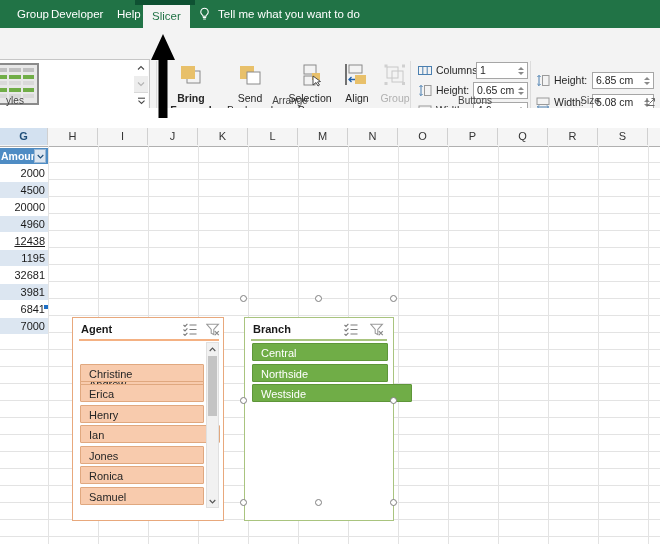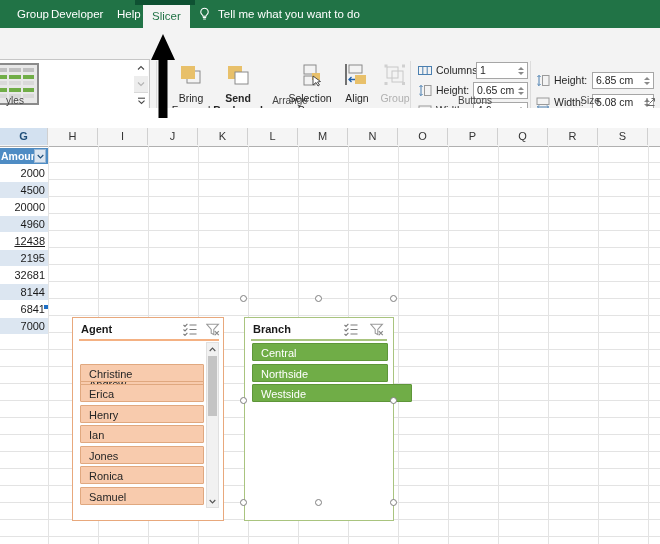--- a/index.html
+++ b/index.html
@@ -262,32 +262,32 @@
         <path d="M1 1.2 H8" stroke="#4a4a4a" stroke-width="1.1"></path>
         <path d="M1.5 3.6 L4.5 6.4 L7.5 3.6" fill="none" stroke="#4a4a4a" stroke-width="1.1"></path>
       </svg>
     </div>
   </div>
 
   <div class="grp-label" style="left:-20px;width:70px;">yles</div>
 
   <div class="sep" style="left:156px;"></div>
 
-  <div class="bigbtn" style="left:163px;width:56px;">
+  <div class="bigbtn" style="left:163px;width:56px;font-weight:bold;">
     <div class="ico">
       <svg width="34" height="28" viewBox="0 0 34 28">
         <rect x="13" y="10" width="13" height="12" fill="none" stroke="#8a8a8a" stroke-width="1"></rect>
         <rect x="7" y="5" width="14" height="13" fill="#e8c06a"></rect>
       </svg>
     </div>
     <div class="lbl">Bring</div>
     <div class="lbl">Forward</div>
   </div>
 
-  <div class="bigbtn" style="left:207px;width:62px;font-weight:bold;">
+  <div class="bigbtn" style="left:219px;width:62px;">
     <div class="ico">
       <svg width="34" height="28" viewBox="0 0 34 28">
         <rect x="7" y="5" width="14" height="13" fill="#e8c06a"></rect>
         <rect x="14" y="11" width="13" height="12" fill="#ffffff" stroke="#8a8a8a" stroke-width="1"></rect>
       </svg>
     </div>
     <div class="lbl">Send</div>
     <div class="lbl">Backward</div>
   </div>
 
@@ -494,23 +494,23 @@
     <svg width="7" height="5" viewBox="0 0 7 5">
       <path d="M0.7 1 L3.5 4 L6.3 1" fill="none" stroke="#1f4e79" stroke-width="1.1"></path>
     </svg>
   </div>
   <div id="amtbox">
       <div class="amt-cell" style="top: 37px;">2000</div>
       <div class="amt-cell band" style="top: 54px;">4500</div>
       <div class="amt-cell" style="top: 71px;">20000</div>
       <div class="amt-cell band" style="top: 88px;">4960</div>
       <div class="amt-cell" style="top: 105px; text-decoration: underline;">12438</div>
-      <div class="amt-cell band" style="top: 122px;">2195</div>
+      <div class="amt-cell band" style="top: 122px;">1195</div>
       <div class="amt-cell" style="top: 139px; text-align: right;">32681</div>
-      <div class="amt-cell band" style="top: 156px;">8144</div>
+      <div class="amt-cell band" style="top: 156px;">3981</div>
       <div class="amt-cell" style="top: 173px;">6841</div>
       <div class="amt-cell band" style="top: 190px;">7000</div>
     </div>
   <div class="tbl-marker" style="left:44px;top:177px;"></div>
 
   <div class="slicer" style="left:72px;top:189px;width:152px;height:204px;border:1.5px solid #e8a87c;">
     <div class="stitle">Agent</div>
 
     <svg class="sic" style="left:110px;" viewBox="0 0 14 13">
       <path d="M0.5 2 L2 3.4 L4.4 0.8 M0.5 6.5 L2 7.9 L4.4 5.3 M0.5 11 L2 12.4 L4.4 9.8" fill="none" stroke="#7a7a7a" stroke-width="1.1"></path>
@@ -522,21 +522,21 @@
       <path d="M8.8 8.2 L12.8 12.2 M12.8 8.2 L8.8 12.2" stroke="#8a8a8a" stroke-width="1.2"></path>
     </svg>
 
     <div class="shrule" style="left:6px;top:21px;width:140px;background:#f4b183;"></div>
 
     <div id="agent-items">
         <div class="sitem" style="left: 7px; top: 36px; width: 124px; background: rgb(248, 203, 173); color: rgb(38, 38, 38); border: 1px solid rgb(224, 168, 127); margin-top: 20px;">Andrew</div>
         <div class="sitem" style="left: 7px; top: 45.5px; width: 124px; background: rgb(248, 203, 173); color: rgb(38, 38, 38); border: 1px solid rgb(224, 168, 127);">Christine</div>
         <div class="sitem" style="left: 7px; top: 66px; width: 124px; background: rgb(248, 203, 173); color: rgb(38, 38, 38); border: 1px solid rgb(224, 168, 127);">Erica</div>
         <div class="sitem" style="left: 7px; top: 86.5px; width: 124px; background: rgb(248, 203, 173); color: rgb(38, 38, 38); border: 1px solid rgb(224, 168, 127);">Henry</div>
-        <div class="sitem" style="left: 7px; top: 107px; width: 124px; background: rgb(248, 203, 173); color: rgb(38, 38, 38); border: 1px solid rgb(224, 168, 127);">Ian</div>
+        <div class="sitem" style="left: 7px; top: 107px; width: 140px; background: rgb(248, 203, 173); color: rgb(38, 38, 38); border: 1px solid rgb(224, 168, 127);">Ian</div>
         <div class="sitem" style="left: 7px; top: 127.5px; width: 124px; background: rgb(248, 203, 173); color: rgb(38, 38, 38); border: 1px solid rgb(224, 168, 127);">Jones</div>
         <div class="sitem" style="left: 7px; top: 148px; width: 124px; background: rgb(248, 203, 173); color: rgb(38, 38, 38); border: 1px solid rgb(224, 168, 127);">Ronica</div>
         <div class="sitem" style="left: 7px; top: 168.5px; width: 124px; background: rgb(248, 203, 173); color: rgb(38, 38, 38); border: 1px solid rgb(224, 168, 127);">Samuel</div>
       </div>
 
     <div class="sbar" style="left:133px;top:24px;height:166px;">
       <div class="sb-arrow" style="top:0;">
         <svg width="7" height="5" viewBox="0 0 7 5">
           <path d="M0.7 4 L3.5 1 L6.3 4" fill="none" stroke="#555" stroke-width="1.1"></path>
         </svg>

